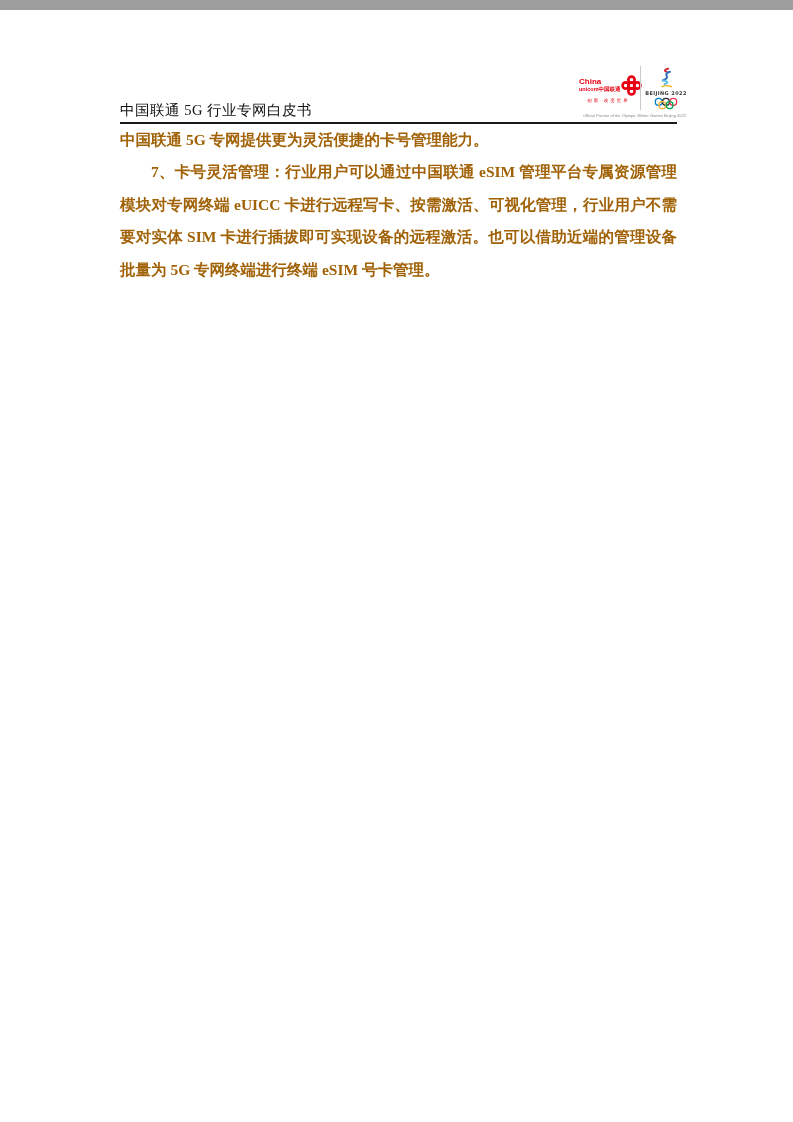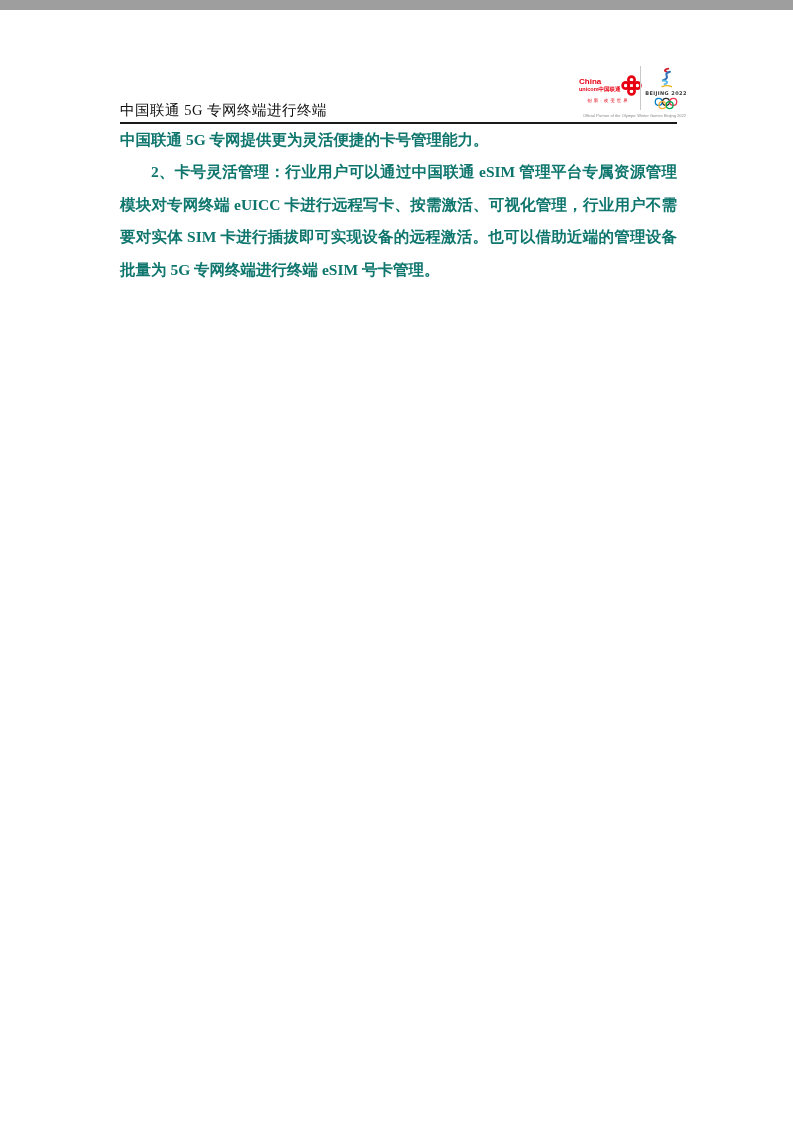--- a/index.html
+++ b/index.html
@@ -130,21 +130,21 @@
   
   .body-text {
     position: absolute;
     left: 120px;
     top: 114px;
     width: 557px;
     font-size: 15.5px;
     line-height: 32.4px;
     text-align: justify;
     font-weight: 600;
-    color: #0f766e;
+    color: #a16207;
   }
   .body-text p { margin: 0; }
   .body-text p.indent { text-indent: 2em; }
 
   
   .page-number {
     position: absolute;
     left: 0;
     top: 1024px;
     width: 100%;
@@ -202,22 +202,22 @@
             <circle cx="11.5" cy="10" r="4.2" stroke="#fcb131"></circle>
             <circle cx="20.5" cy="10" r="4.2" stroke="#00a651"></circle>
           </g>
         </svg>
       </span>
     </div>
 
     <div class="logo-caption">Official Partner of the Olympic Winter Games Beijing 2022</div>
   </div>
 
-  <div class="header-title">中国联通 5G 专网终端进行终端</div>
+  <div class="header-title">中国联通 5G 行业专网白皮书</div>
   <div class="header-rule"></div>
 
   <div class="body-text">
     <p>中国联通 5G 专网提供更为灵活便捷的卡号管理能力。</p>
-    <p class="indent">2、卡号灵活管理：行业用户可以通过中国联通 eSIM 管理平台专属资源管理模块对专网终端 eUICC 卡进行远程写卡、按需激活、可视化管理，行业用户不需要对实体 SIM 卡进行插拔即可实现设备的远程激活。也可以借助近端的管理设备批量为 5G 专网终端进行终端 eSIM 号卡管理。</p>
+    <p class="indent">7、卡号灵活管理：行业用户可以通过中国联通 eSIM 管理平台专属资源管理模块对专网终端 eUICC 卡进行远程写卡、按需激活、可视化管理，行业用户不需要对实体 SIM 卡进行插拔即可实现设备的远程激活。也可以借助近端的管理设备批量为 5G 专网终端进行终端 eSIM 号卡管理。</p>
   </div>
 
 
 </div>
 
 </body></html>

